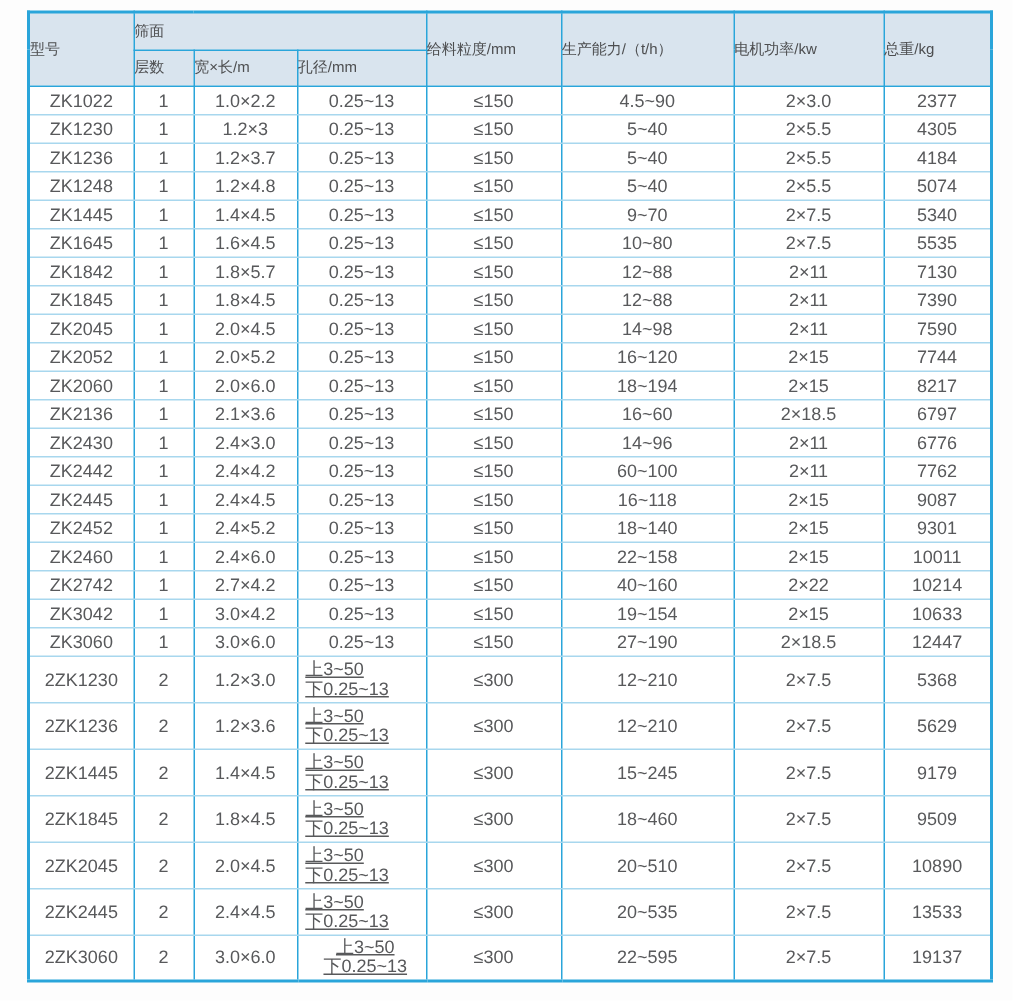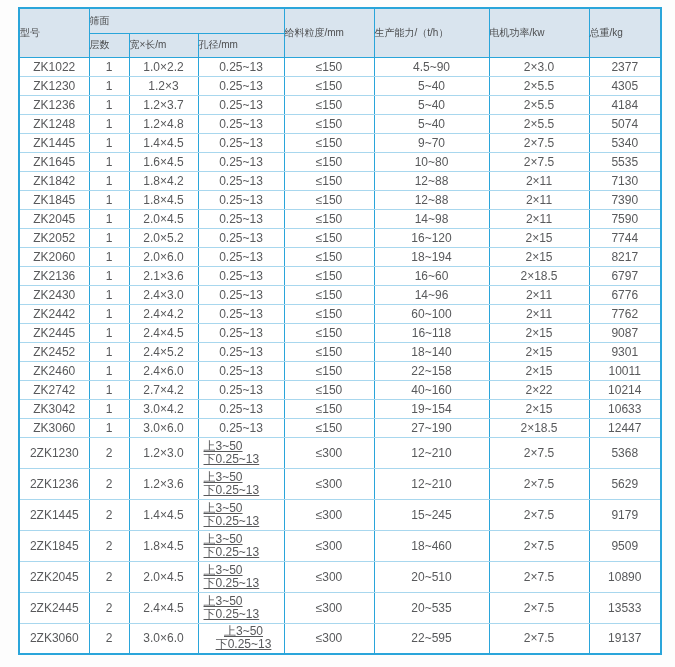--- a/index.html
+++ b/index.html
@@ -141,21 +141,21 @@
           <td>1.6×4.5</td>
           <td>0.25~13</td>
           <td>≤150</td>
           <td>10~80</td>
           <td>2×7.5</td>
           <td>5535</td>
         </tr>
         <tr>
           <td>ZK1842</td>
           <td>1</td>
-          <td>1.8×4.2</td>
+          <td>1.8×5.7</td>
           <td>0.25~13</td>
           <td>≤150</td>
           <td>12~88</td>
           <td>2×11</td>
           <td>7130</td>
         </tr>
         <tr>
           <td>ZK1845</td>
           <td>1</td>
           <td>1.8×4.5</td>

